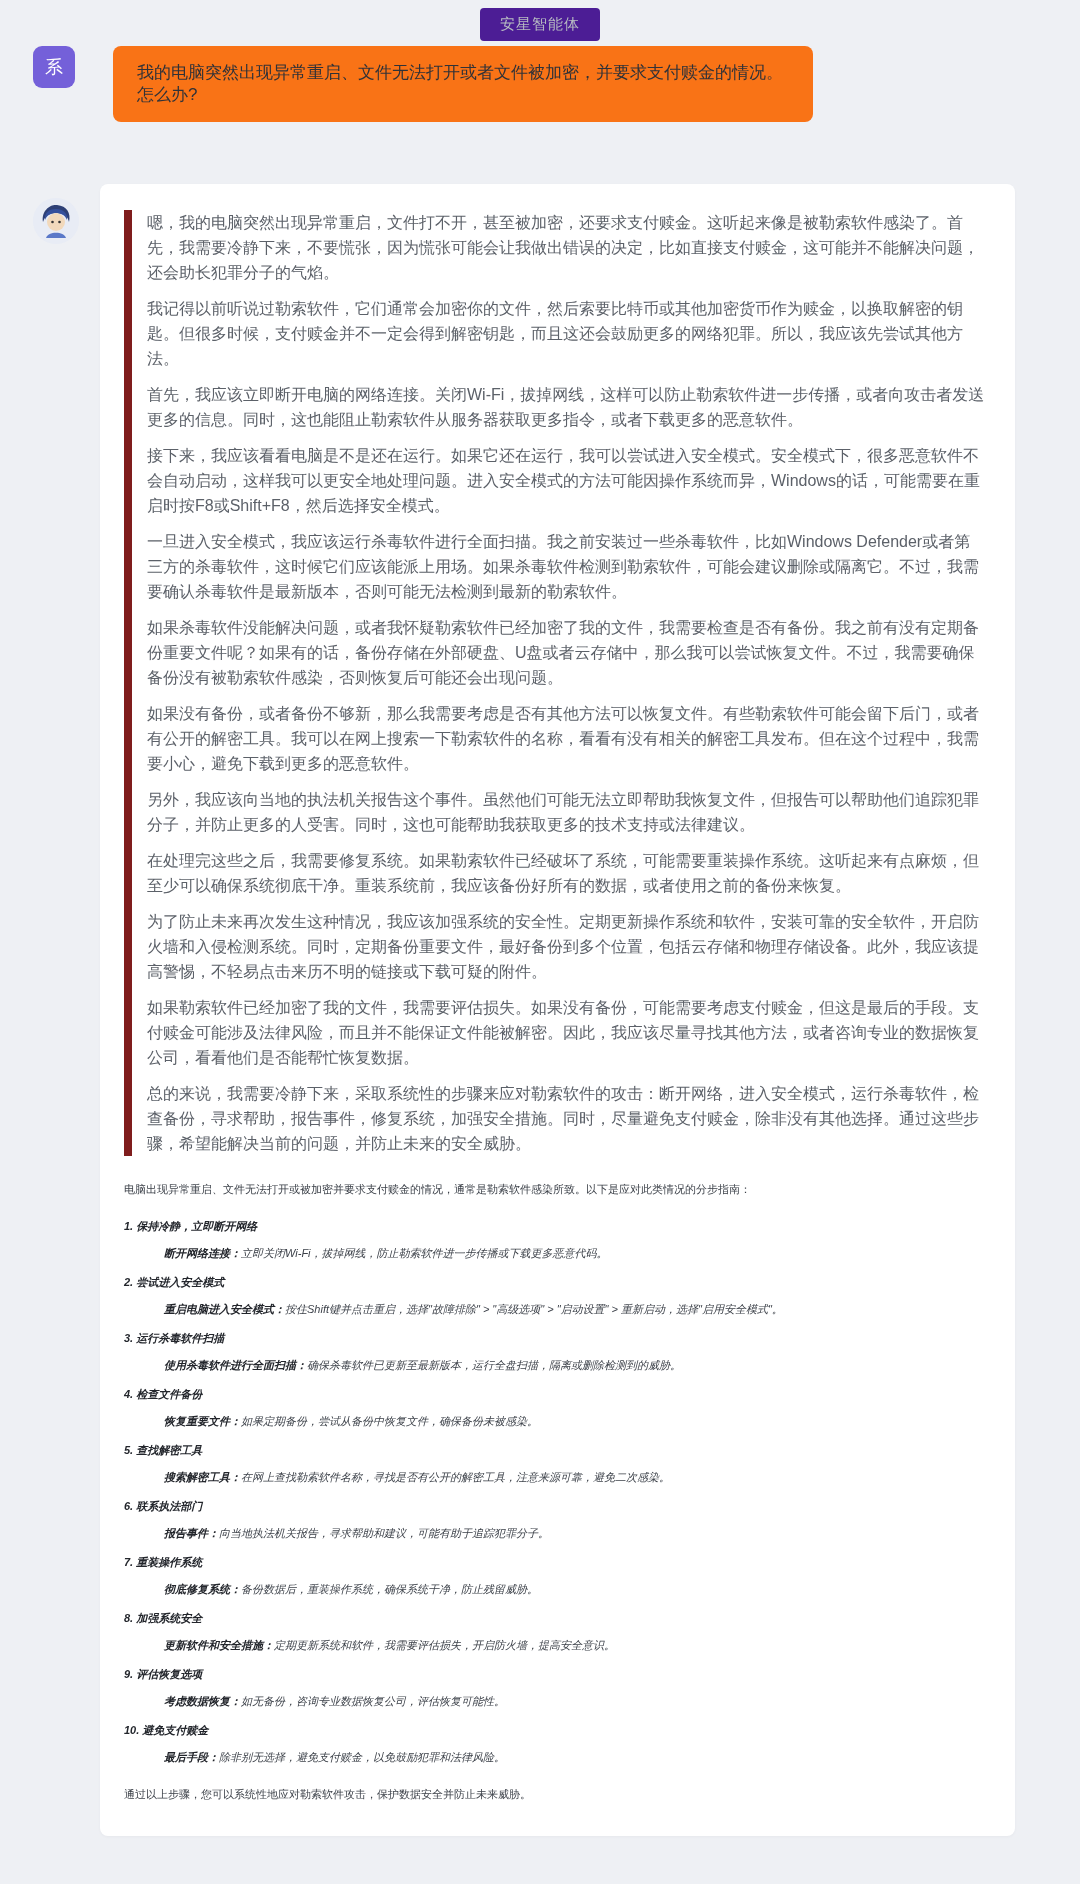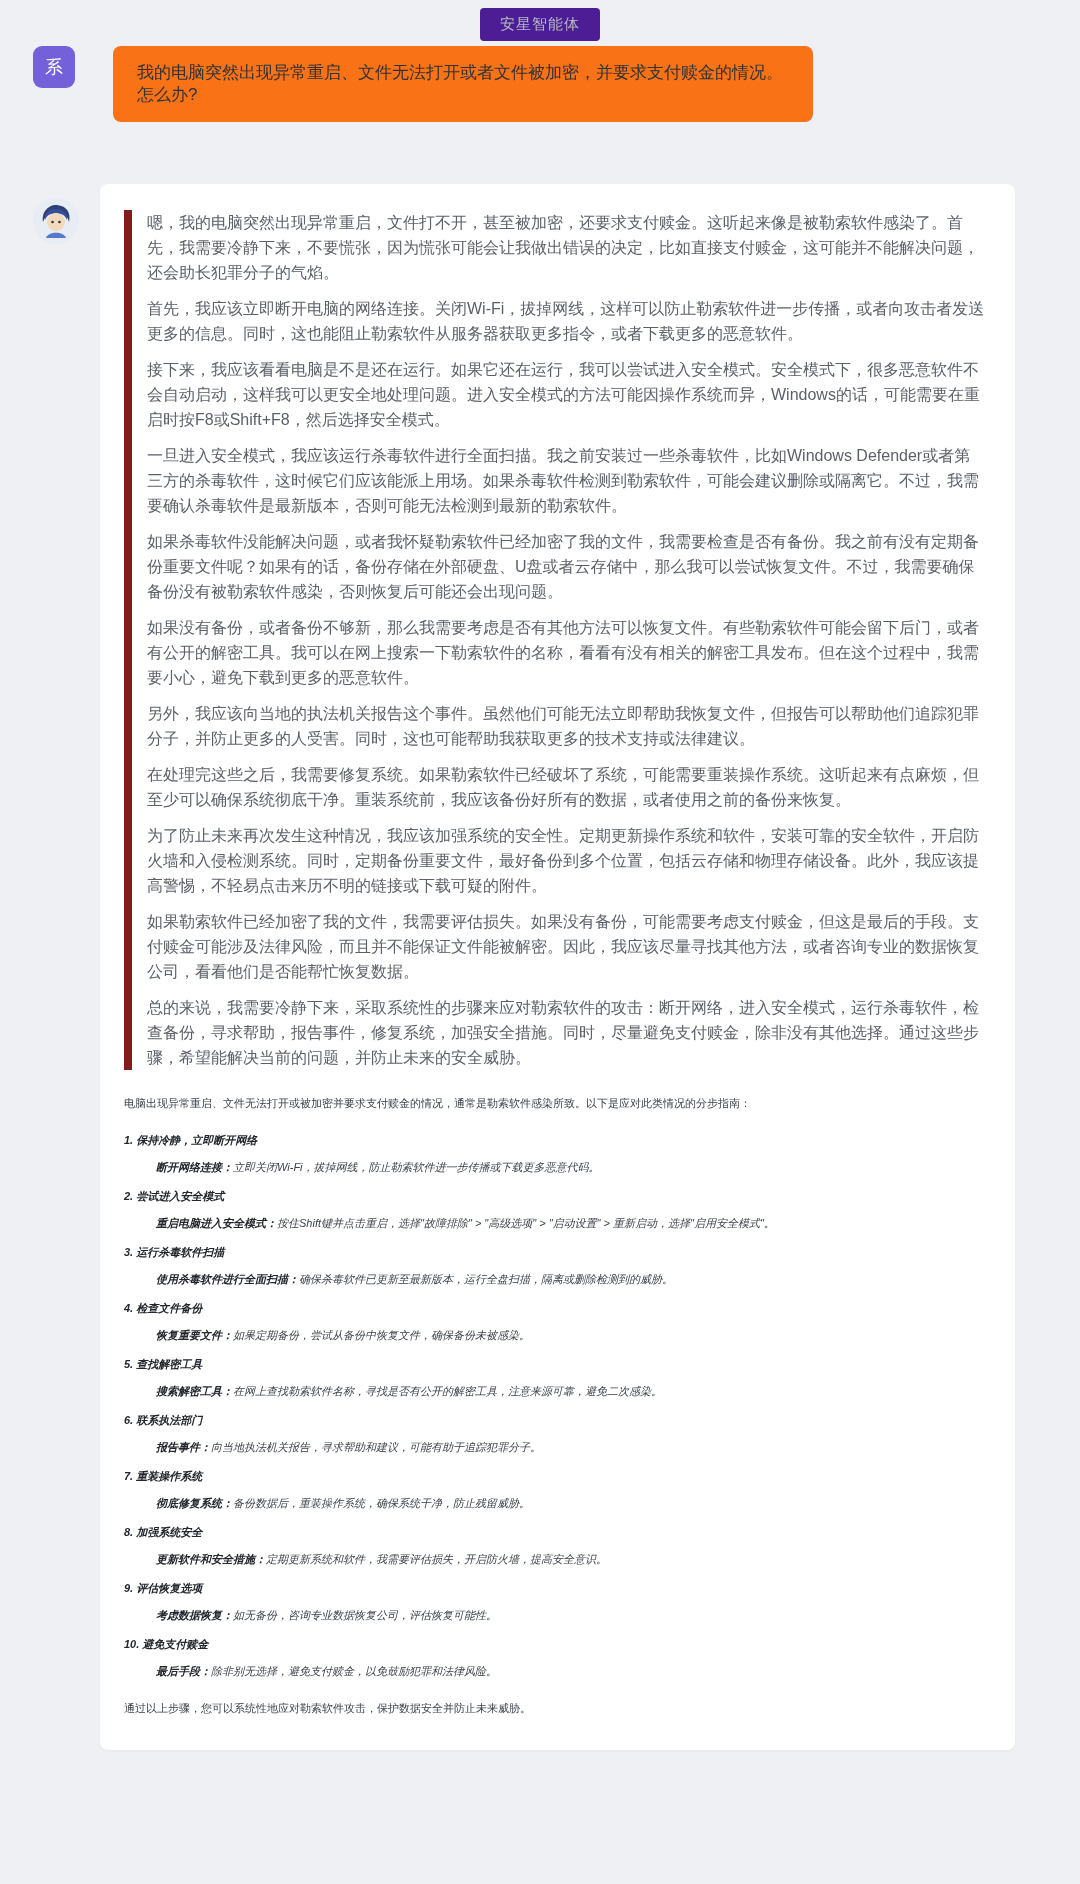--- a/index.html
+++ b/index.html
@@ -49,21 +49,21 @@
     padding-left:15px;
     color:#5c6169;
     font-size:16px;
   }
   .thinking p { line-height:25px; margin:11px 0; }
   .thinking p:first-child { margin-top:0; }
   .answer { margin-top:20px; color:#3d424a; font-size:11px; }
   .answer .intro { line-height:27px; margin-bottom:10px; }
   .step { margin-bottom:2px;font-style:italic; }
   .step-title { font-weight:bold; color:#23262c; line-height:27px; }
-  .step-sub { margin-left:8px; line-height:27px;padding-left:24px; }
+  .step-sub { margin-left:16px; line-height:27px;padding-left:24px; }
   .step-sub b { color:#23262c; }
   .closing { line-height:27px; margin-top:10px; }
 </style>
 </head>
 <body>
 
 <div class="top-badge">安星智能体</div>
 
 <div class="user-row">
   <div class="user-avatar">系</div>
@@ -79,20 +79,21 @@
       <path d="M12 22 C11 14 17 11 23 11 C30 11 35 15 34 22 C32 17 28 15 23 15 C18 15 14 17 12 22 Z" fill="#35509c"></path>
       <circle cx="19.5" cy="24" r="1.3" fill="#333"></circle>
       <circle cx="26.5" cy="24" r="1.3" fill="#333"></circle>
       <path d="M13 40 C15 33 31 33 33 40 Z" fill="#5a78c8"></path>
     </svg>
   </div>
 
   <div class="ai-card">
     <div class="thinking">
       <p>嗯，我的电脑突然出现异常重启，文件打不开，甚至被加密，还要求支付赎金。这听起来像是被勒索软件感染了。首先，我需要冷静下来，不要慌张，因为慌张可能会让我做出错误的决定，比如直接支付赎金，这可能并不能解决问题，还会助长犯罪分子的气焰。</p>
+      <p>我记得以前听说过勒索软件，它们通常会加密你的文件，然后索要比特币或其他加密货币作为赎金，以换取解密的钥匙。但很多时候，支付赎金并不一定会得到解密钥匙，而且这还会鼓励更多的网络犯罪。所以，我应该先尝试其他方法。</p>
       <p>首先，我应该立即断开电脑的网络连接。关闭Wi-Fi，拔掉网线，这样可以防止勒索软件进一步传播，或者向攻击者发送更多的信息。同时，这也能阻止勒索软件从服务器获取更多指令，或者下载更多的恶意软件。</p>
       <p>接下来，我应该看看电脑是不是还在运行。如果它还在运行，我可以尝试进入安全模式。安全模式下，很多恶意软件不会自动启动，这样我可以更安全地处理问题。进入安全模式的方法可能因操作系统而异，Windows的话，可能需要在重启时按F8或Shift+F8，然后选择安全模式。</p>
       <p>一旦进入安全模式，我应该运行杀毒软件进行全面扫描。我之前安装过一些杀毒软件，比如Windows Defender或者第三方的杀毒软件，这时候它们应该能派上用场。如果杀毒软件检测到勒索软件，可能会建议删除或隔离它。不过，我需要确认杀毒软件是最新版本，否则可能无法检测到最新的勒索软件。</p>
       <p>如果杀毒软件没能解决问题，或者我怀疑勒索软件已经加密了我的文件，我需要检查是否有备份。我之前有没有定期备份重要文件呢？如果有的话，备份存储在外部硬盘、U盘或者云存储中，那么我可以尝试恢复文件。不过，我需要确保备份没有被勒索软件感染，否则恢复后可能还会出现问题。</p>
       <p>如果没有备份，或者备份不够新，那么我需要考虑是否有其他方法可以恢复文件。有些勒索软件可能会留下后门，或者有公开的解密工具。我可以在网上搜索一下勒索软件的名称，看看有没有相关的解密工具发布。但在这个过程中，我需要小心，避免下载到更多的恶意软件。</p>
       <p>另外，我应该向当地的执法机关报告这个事件。虽然他们可能无法立即帮助我恢复文件，但报告可以帮助他们追踪犯罪分子，并防止更多的人受害。同时，这也可能帮助我获取更多的技术支持或法律建议。</p>
       <p>在处理完这些之后，我需要修复系统。如果勒索软件已经破坏了系统，可能需要重装操作系统。这听起来有点麻烦，但至少可以确保系统彻底干净。重装系统前，我应该备份好所有的数据，或者使用之前的备份来恢复。</p>
       <p>为了防止未来再次发生这种情况，我应该加强系统的安全性。定期更新操作系统和软件，安装可靠的安全软件，开启防火墙和入侵检测系统。同时，定期备份重要文件，最好备份到多个位置，包括云存储和物理存储设备。此外，我应该提高警惕，不轻易点击来历不明的链接或下载可疑的附件。</p>
       <p>如果勒索软件已经加密了我的文件，我需要评估损失。如果没有备份，可能需要考虑支付赎金，但这是最后的手段。支付赎金可能涉及法律风险，而且并不能保证文件能被解密。因此，我应该尽量寻找其他方法，或者咨询专业的数据恢复公司，看看他们是否能帮忙恢复数据。</p>
       <p>总的来说，我需要冷静下来，采取系统性的步骤来应对勒索软件的攻击：断开网络，进入安全模式，运行杀毒软件，检查备份，寻求帮助，报告事件，修复系统，加强安全措施。同时，尽量避免支付赎金，除非没有其他选择。通过这些步骤，希望能解决当前的问题，并防止未来的安全威胁。</p>

